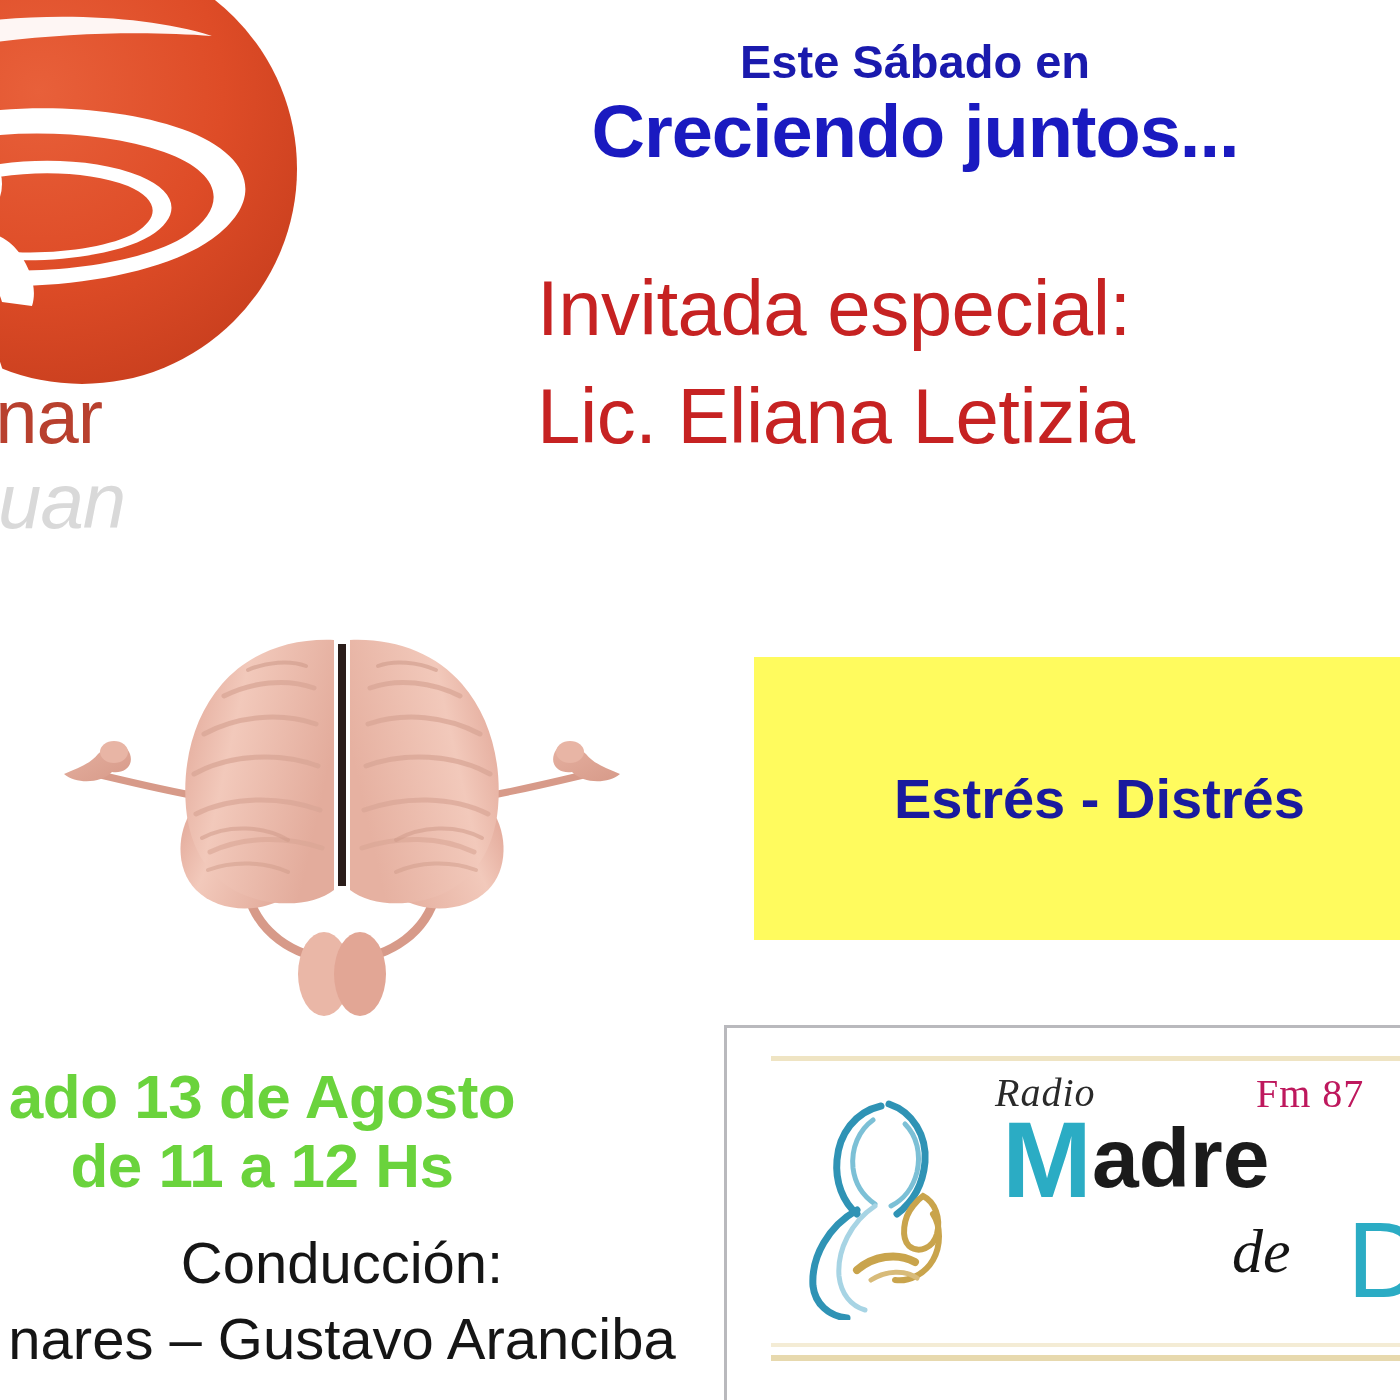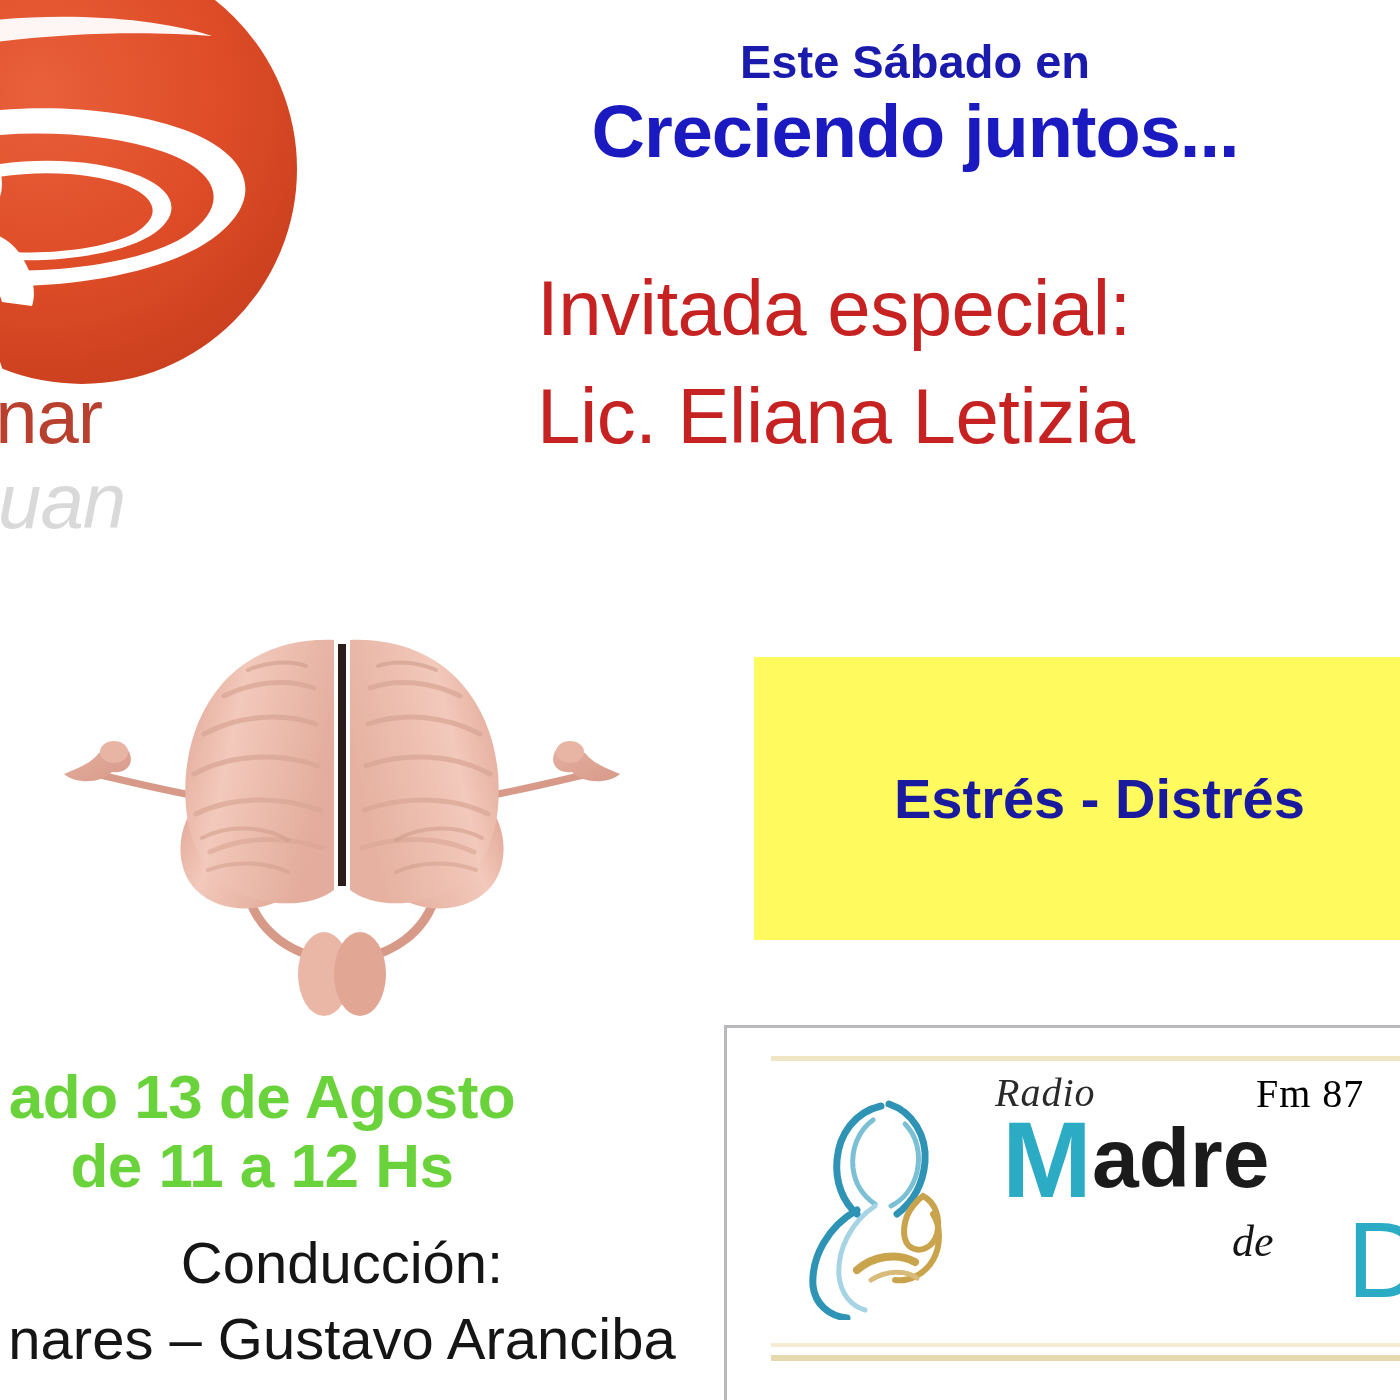--- a/index.html
+++ b/index.html
@@ -227,42 +227,42 @@
     font-size: 108px;
     line-height: 0.8;
     vertical-align: -10px;
   }
   #radio-de {
     position: absolute;
     left: 505px;
     top: 192px;
     font-family: "Liberation Serif", serif;
     font-style: italic;
-    font-size: 44px;
+    font-size: 62px;
     color: #151515;
     white-space: nowrap;
     line-height: 1;
   }
   #radio-dios {
     position: absolute;
     left: 620px;
     top: 178px;
     font-size: 108px;
     font-weight: 400;
     color: #2bacc4;
     white-space: nowrap;
     line-height: 1;
   }
   #radio-fm {
     position: absolute;
     left: 529px;
     top: 42px;
     font-family: "Liberation Serif", serif;
     font-size: 40px;
-    color: #000000;
+    color: #be185d;
     white-space: nowrap;
     letter-spacing: 1px;
   }
 </style>
 </head>
 <body>
 
 <div id="poster">
 
   <div id="sanar-logo">

